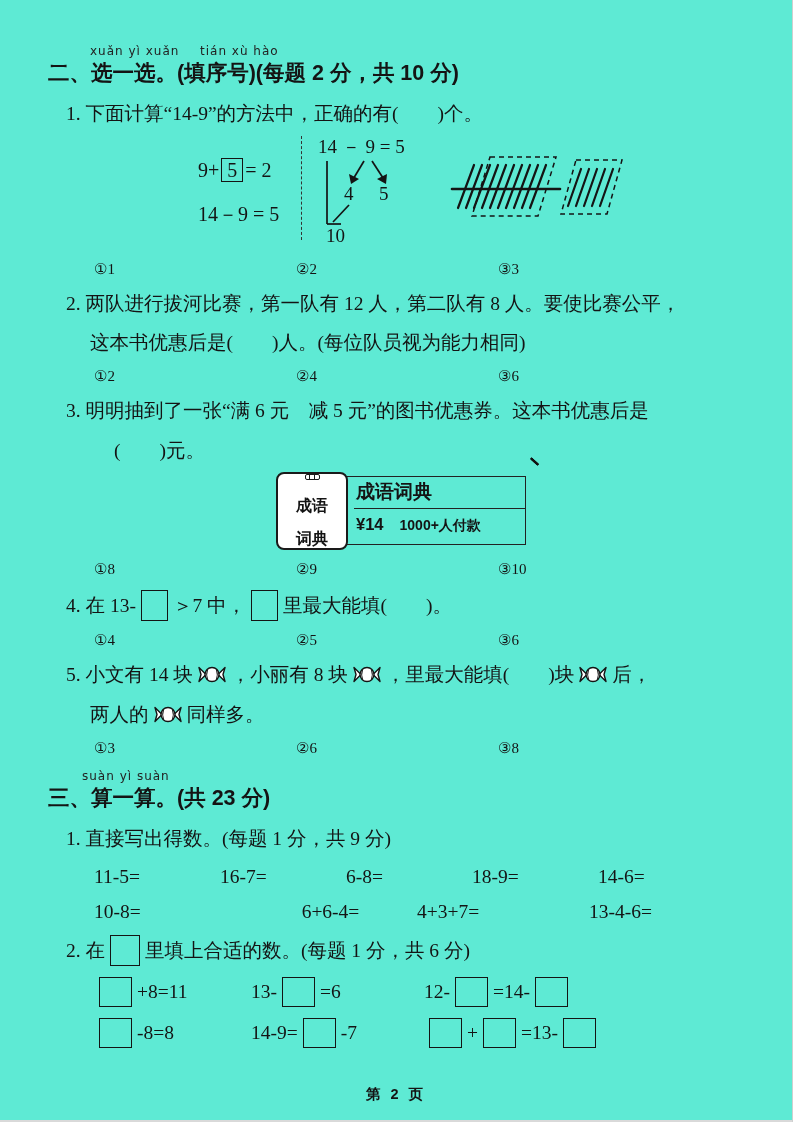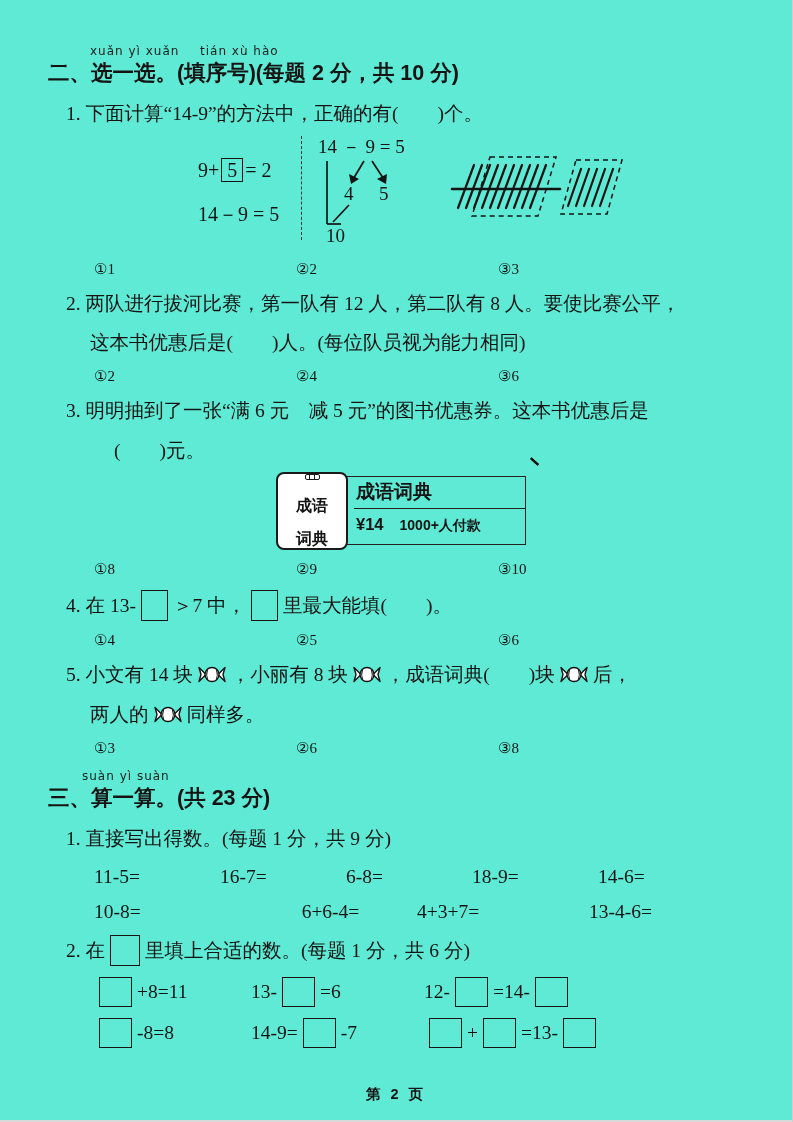--- a/index.html
+++ b/index.html
@@ -244,21 +244,21 @@
             <circle cx="15" cy="10.5" r="7"></circle>
           </g>
           <path d="M10.5,5.5 Q8.8,10.5 10.5,15.5 M19.5,5.5 Q21.2,10.5 19.5,15.5" stroke="#141414" stroke-width="1.1" fill="none"></path>
         </svg><span>，小丽有 8 块</span><svg class="candy" width="30" height="21" viewBox="0 0 30 21">
           <g stroke="#141414" stroke-width="1.4" fill="#fff" stroke-linejoin="round">
             <path d="M9,10.5 L2,3.5 L4,10.5 L2,17.5 Z"></path>
             <path d="M21,10.5 L28,3.5 L26,10.5 L28,17.5 Z"></path>
             <circle cx="15" cy="10.5" r="7"></circle>
           </g>
           <path d="M10.5,5.5 Q8.8,10.5 10.5,15.5 M19.5,5.5 Q21.2,10.5 19.5,15.5" stroke="#141414" stroke-width="1.1" fill="none"></path>
-        </svg><span>，成语词典(　　)块</span><svg class="candy" width="30" height="21" viewBox="0 0 30 21">
+        </svg><span>，里最大能填(　　)块</span><svg class="candy" width="30" height="21" viewBox="0 0 30 21">
           <g stroke="#141414" stroke-width="1.4" fill="#fff" stroke-linejoin="round">
             <path d="M9,10.5 L2,3.5 L4,10.5 L2,17.5 Z"></path>
             <path d="M21,10.5 L28,3.5 L26,10.5 L28,17.5 Z"></path>
             <circle cx="15" cy="10.5" r="7"></circle>
           </g>
           <path d="M10.5,5.5 Q8.8,10.5 10.5,15.5 M19.5,5.5 Q21.2,10.5 19.5,15.5" stroke="#141414" stroke-width="1.1" fill="none"></path>
         </svg><span>后，</span>
     </div>
     <div class="qline cont">
       <span>两人的</span><svg class="candy" width="30" height="21" viewBox="0 0 30 21">

